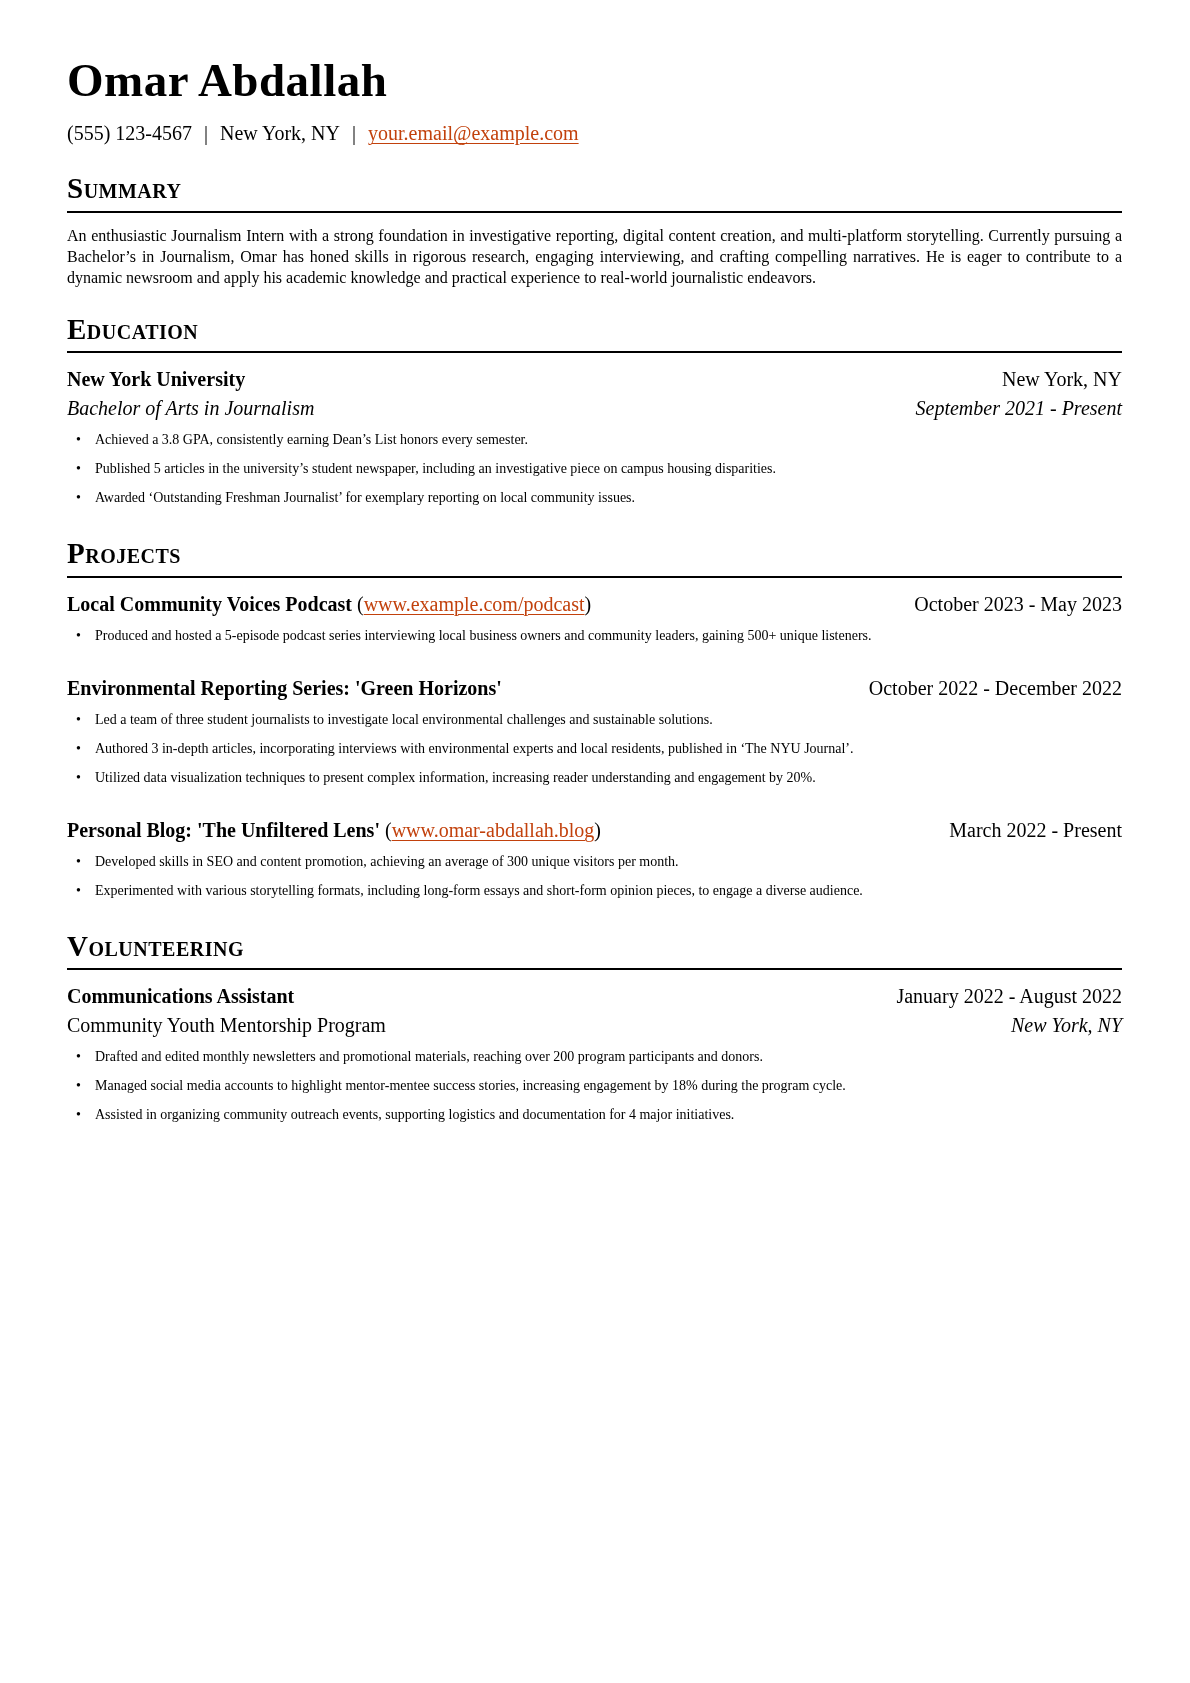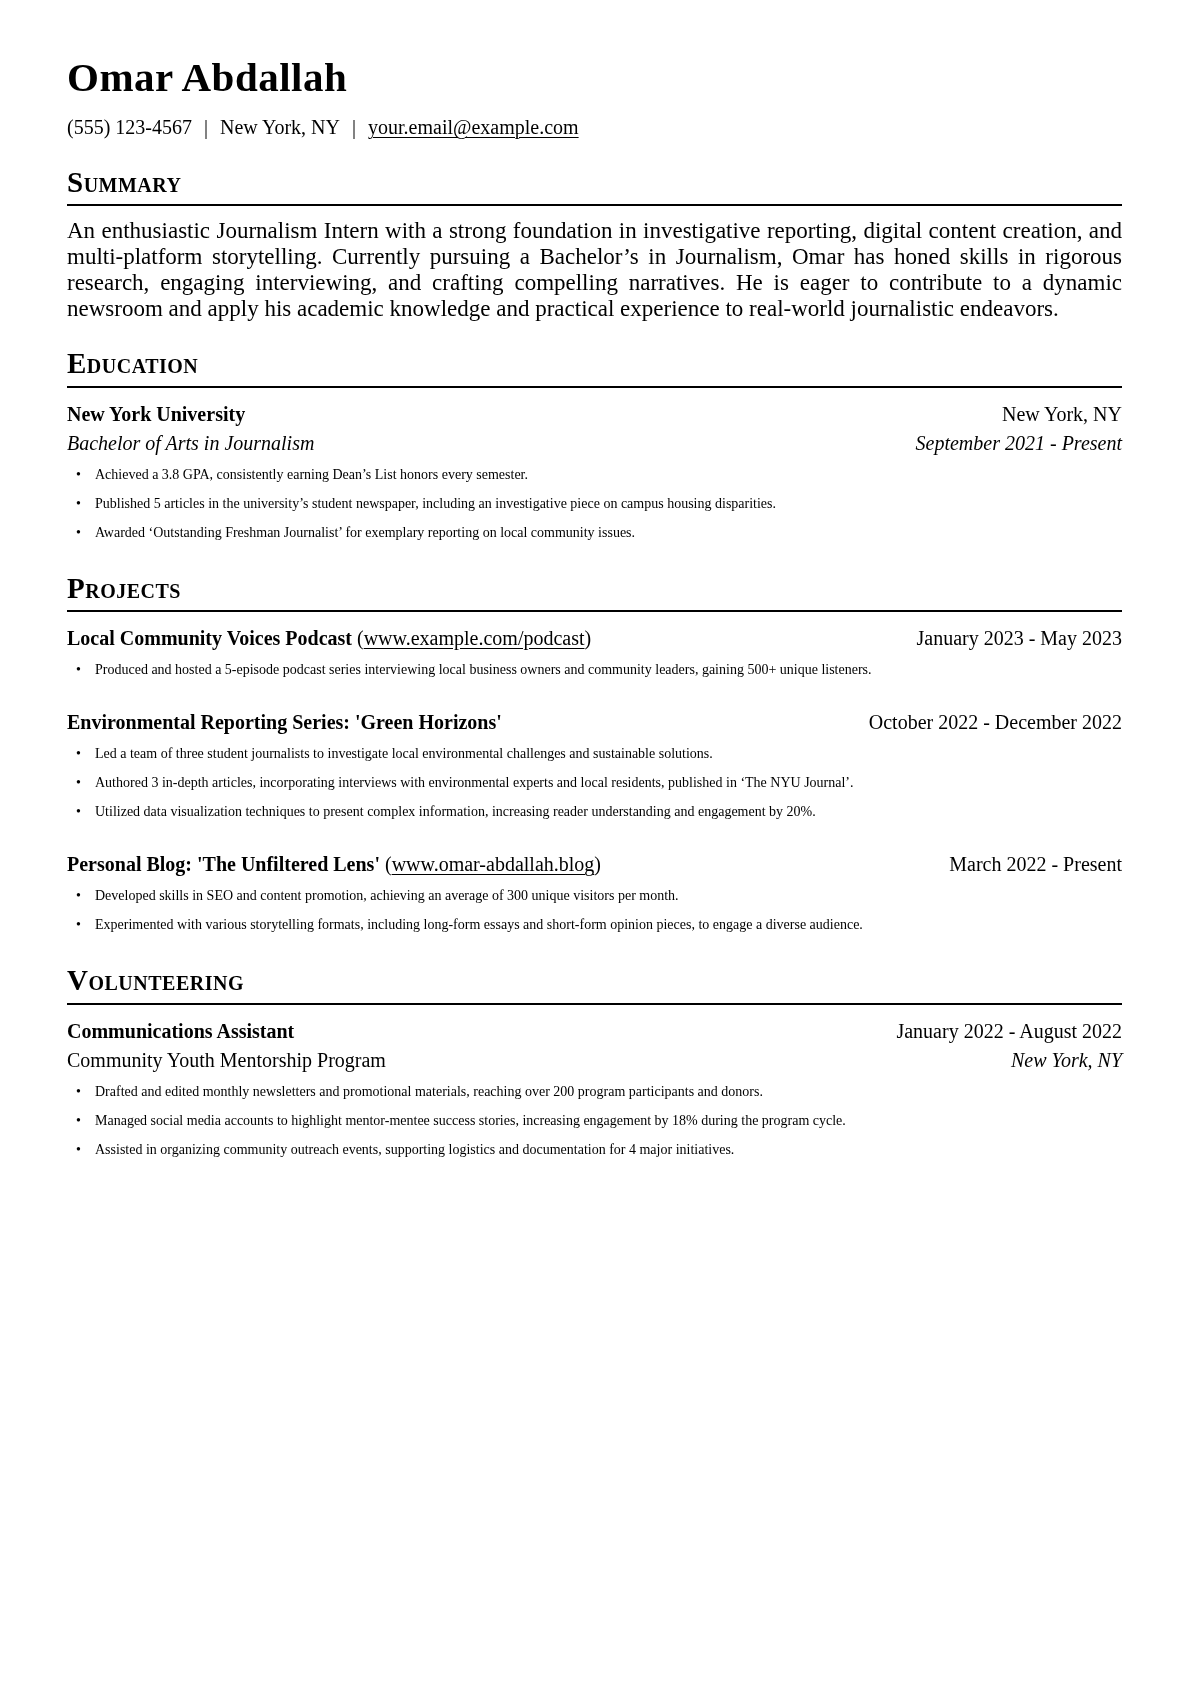--- a/index.html
+++ b/index.html
@@ -10,53 +10,53 @@
     color: #000000;
     overflow: hidden;
   }
   .page {
     width: 1190px; height: 1683px;
     padding: 56px 68px 0 67px;
     background: #ffffff;
   }
   
   .name {
-    font-size: 41px;
+    font-size: 47px;
     font-weight: bold;
     letter-spacing: 0.5px;
     line-height: 1.05;
   }
   .contact-line {
     margin-top: 14px;
     font-size: 20px;
     line-height: 28px;
   }
   .contact-sep { margin: 0 12px; }
   a.plain-link, .email-link {
-    color: #000000;
+    color: #c2410c;
     text-decoration-thickness: 1px;
     text-underline-offset: 3px;
   }
   
   .section { margin-top: 26px; }
   .section-heading-wrap {
     border-bottom: 2.5px solid #000000;
     padding-bottom: 7px;
   }
   .section-heading {
     font-size: 29px;
     font-weight: bold;
     font-variant: small-caps;
     letter-spacing: 0.5px;
     line-height: 1.05;
   }
   .section-body { margin-top: 12px; }
   .para {
-    font-size: 23px;
-    line-height: 26px;
+    font-size: 16px;
+    line-height: 21px;
     text-align: justify;
     hyphens: auto;
     -webkit-hyphens: auto;
   }
   
   .entry { margin-top: 24px; }
   .entry:first-child { margin-top: 0; }
   .entry-row {
     display: flex;
     justify-content: space-between;
@@ -133,21 +133,21 @@
 
   <div class="section">
     <div class="section-heading-wrap">
       <div class="section-heading">Projects</div>
     </div>
     <div class="section-body">
 
       <div class="entry">
         <div class="entry-row">
           <span><span class="entry-title">Local Community Voices Podcast</span><span class="plink"><a href="#" class="plain-link">www.example.com/podcast</a></span></span>
-          <span class="entry-right">January 2023 - May 2023</span>
+          <span class="entry-right">October 2023 - May 2023</span>
         </div>
         <ul class="bullets">
           <li>Produced and hosted a 5-episode podcast series interviewing local business owners and community leaders, gaining 500+ unique listeners.</li>
         </ul>
       </div>
 
       <div class="entry">
         <div class="entry-row">
           <span class="entry-title">Environmental Reporting Series: 'Green Horizons'</span>
           <span class="entry-right">October 2022 - December 2022</span>

